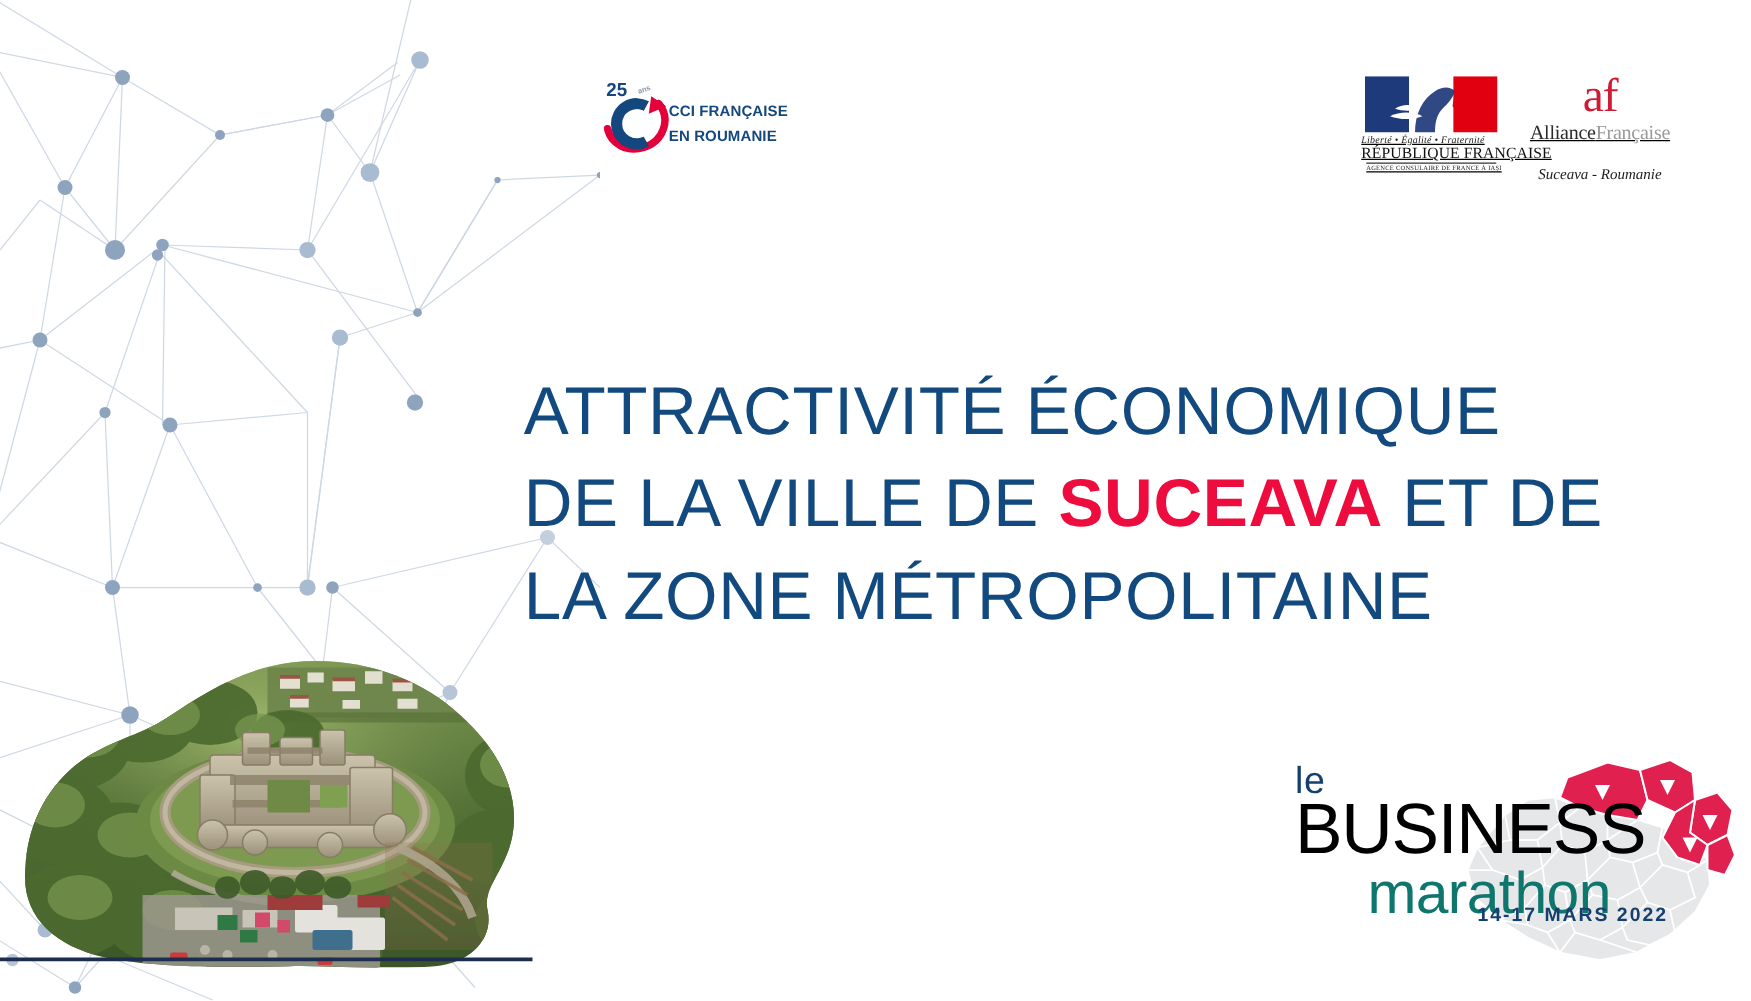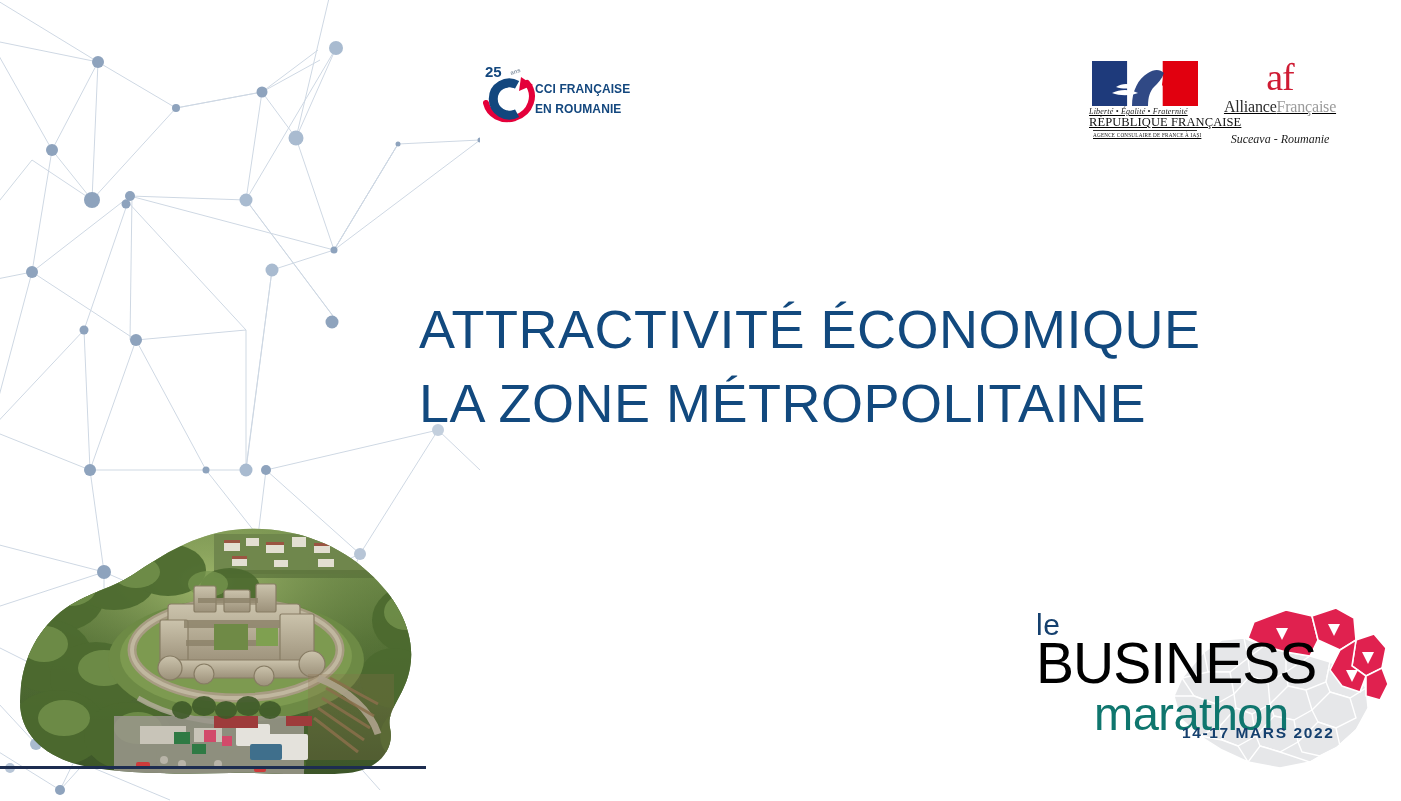--- a/index.html
+++ b/index.html
@@ -515,20 +515,21 @@
           <ellipse cx="164" cy="182" rx="10" ry="9"></ellipse>
         </g>
       </g>
     </svg>
   </div>
 
   <div id="baseline-rule"></div>
 
   <div id="title-block">
     <div class="title-line">ATTRACTIVITÉ ÉCONOMIQUE</div>
+    <div class="title-line"><span>DE LA VILLE DE </span><span class="title-accent">SUCEAVA</span><span> ET DE</span></div>
     <div class="title-line">LA ZONE MÉTROPOLITAINE</div>
   </div>
 
   <div id="logo-cci">
     <svg class="cci-mark" viewBox="0 0 60 62">
 
       <text x="2" y="14" font-family="Liberation Sans, sans-serif" font-size="15" font-weight="700" fill="#13477e">25</text>
       <text x="28" y="12" font-family="Liberation Sans, sans-serif" font-size="6" font-weight="700" fill="#8d9aa8" transform="rotate(-18 28 12)">ans</text>
 
       <path d="M44 20 C54 32 48 50 32 55 C18 59 6 52 3 40" fill="none" stroke="#e4003a" stroke-width="6" stroke-linecap="round"></path>

